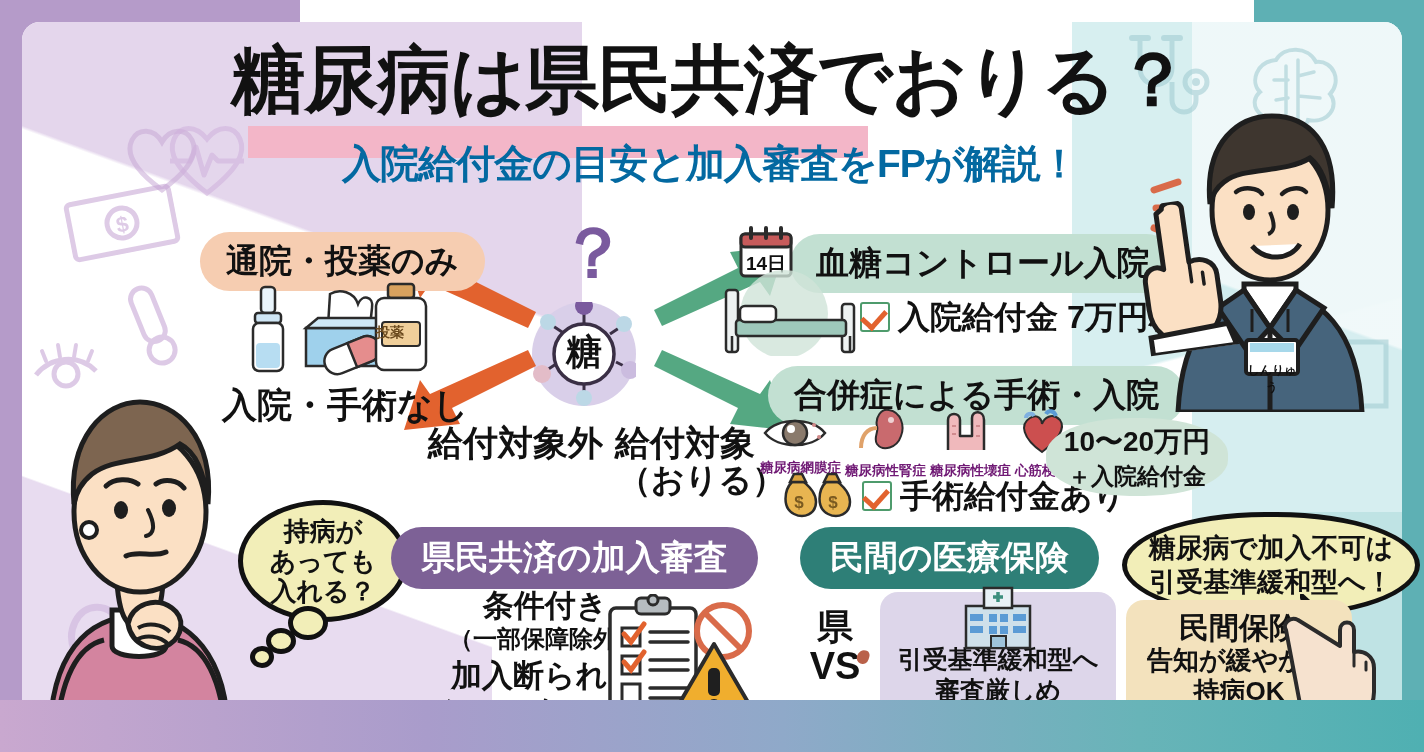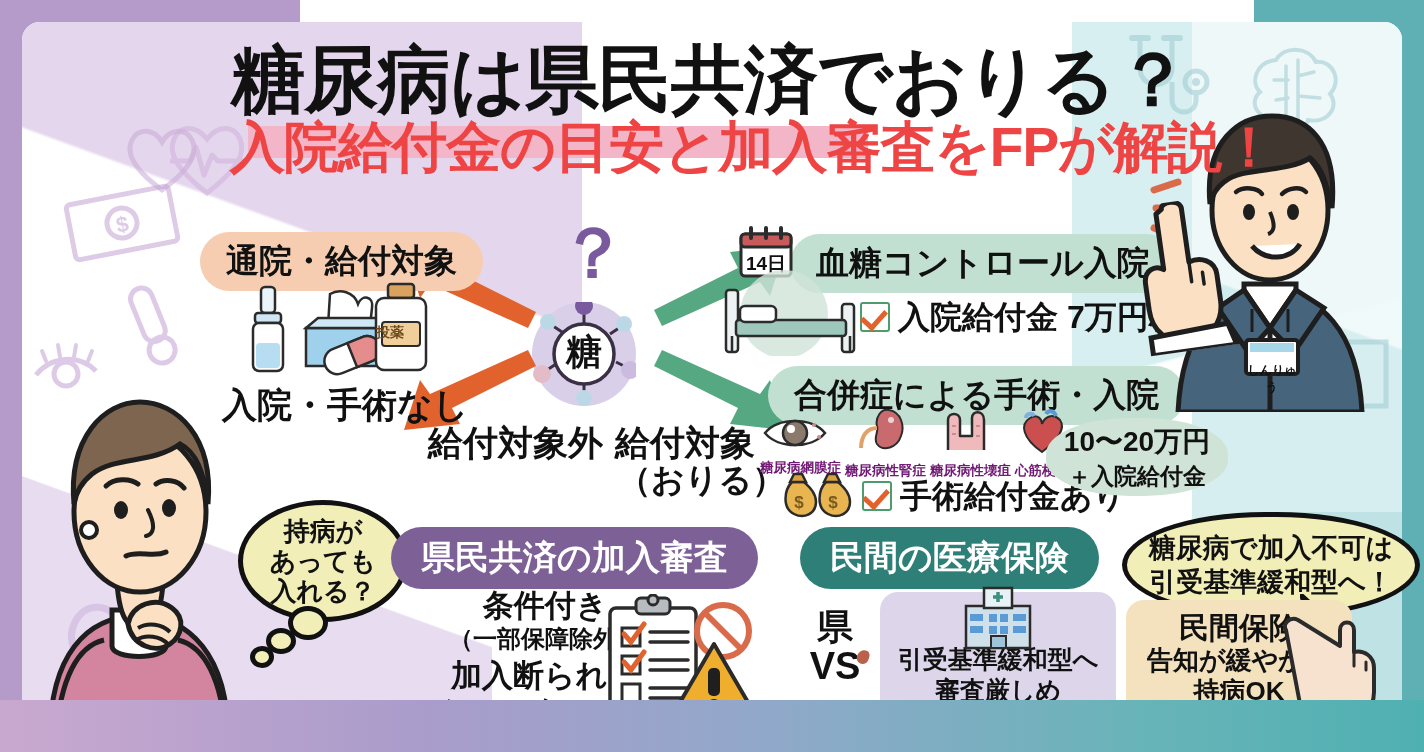--- a/index.html
+++ b/index.html
@@ -29,22 +29,22 @@
     border-top-left-radius:120px;}
 
   .deco{position:absolute;opacity:.55;}
   .deco svg{display:block;}
 
   
   .title-wrap{position:absolute;left:230px;top:40px;width:960px;text-align:center;}
   .title-hl{position:absolute;left:18px;top:86px;width:620px;height:32px;background:#f3b6c8;z-index:0;}
   .title-main{position:relative;z-index:1;font-size:74px;line-height:80px;font-weight:900;color:#111;
     letter-spacing:-1px;white-space:nowrap;}
-  .title-sub{position:relative;z-index:1;margin-top:2px;font-size:55px;line-height:50px;font-weight:900;
-    color:#ef4444;letter-spacing:-1px;white-space:nowrap;}
+  .title-sub{position:relative;z-index:1;margin-top:19px;font-size:39px;line-height:50px;font-weight:900;
+    color:#0369a1;letter-spacing:-1px;white-space:nowrap;}
 
   
   .pill{display:inline-block;border-radius:40px;font-weight:900;white-space:nowrap;text-align:center;}
   .pill-orange{background:#f6cdb1;color:#111;font-size:33px;padding:7px 26px;}
   .pill-green{background:#c2e0d2;color:#111;font-size:33px;padding:7px 26px;}
   .pill-purple{background:#7d6196;color:#fff;font-size:34px;padding:8px 30px;}
   .pill-teal{background:#2e7f77;color:#fff;font-size:34px;padding:8px 30px;}
 
   .blk{position:absolute;}
   .bold-txt{font-weight:900;color:#111;}
@@ -197,21 +197,21 @@
     <svg width="140" height="80" viewBox="0 0 140 80">
         <path d="M4 8 L88 50 L80 66 L136 72 L120 22 L110 36 L12 -8 Z" fill="#55a882" transform="translate(0,8)"></path>
       </svg>
   </div>
 
   <div class="blk bold-txt" style="left:428px;top:420px;font-size:35px;">給付対象外</div>
   <div class="blk bold-txt" style="left:615px;top:420px;font-size:35px;">給付対象</div>
   <div class="blk bold-txt" style="left:618px;top:458px;font-size:33px;">（おりる）</div>
 
   <div class="blk" style="left:200px;top:232px;">
-    <span class="pill pill-orange">通院・給付対象</span>
+    <span class="pill pill-orange">通院・投薬のみ</span>
   </div>
 
   <div class="blk" style="left:245px;top:285px;">
     <svg width="48" height="90" viewBox="0 0 48 90">
       <rect x="16" y="2" width="14" height="26" rx="4" fill="#e9f4fb" stroke="#2b2b2b" stroke-width="2.5"></rect>
       <rect x="10" y="28" width="26" height="10" rx="3" fill="#cfe6f5" stroke="#2b2b2b" stroke-width="2.5"></rect>
       <rect x="8" y="38" width="30" height="48" rx="6" fill="#fff" stroke="#2b2b2b" stroke-width="2.5"></rect>
       <rect x="11" y="58" width="24" height="25" rx="4" fill="#b7ddf2"></rect>
     </svg>
   </div>

